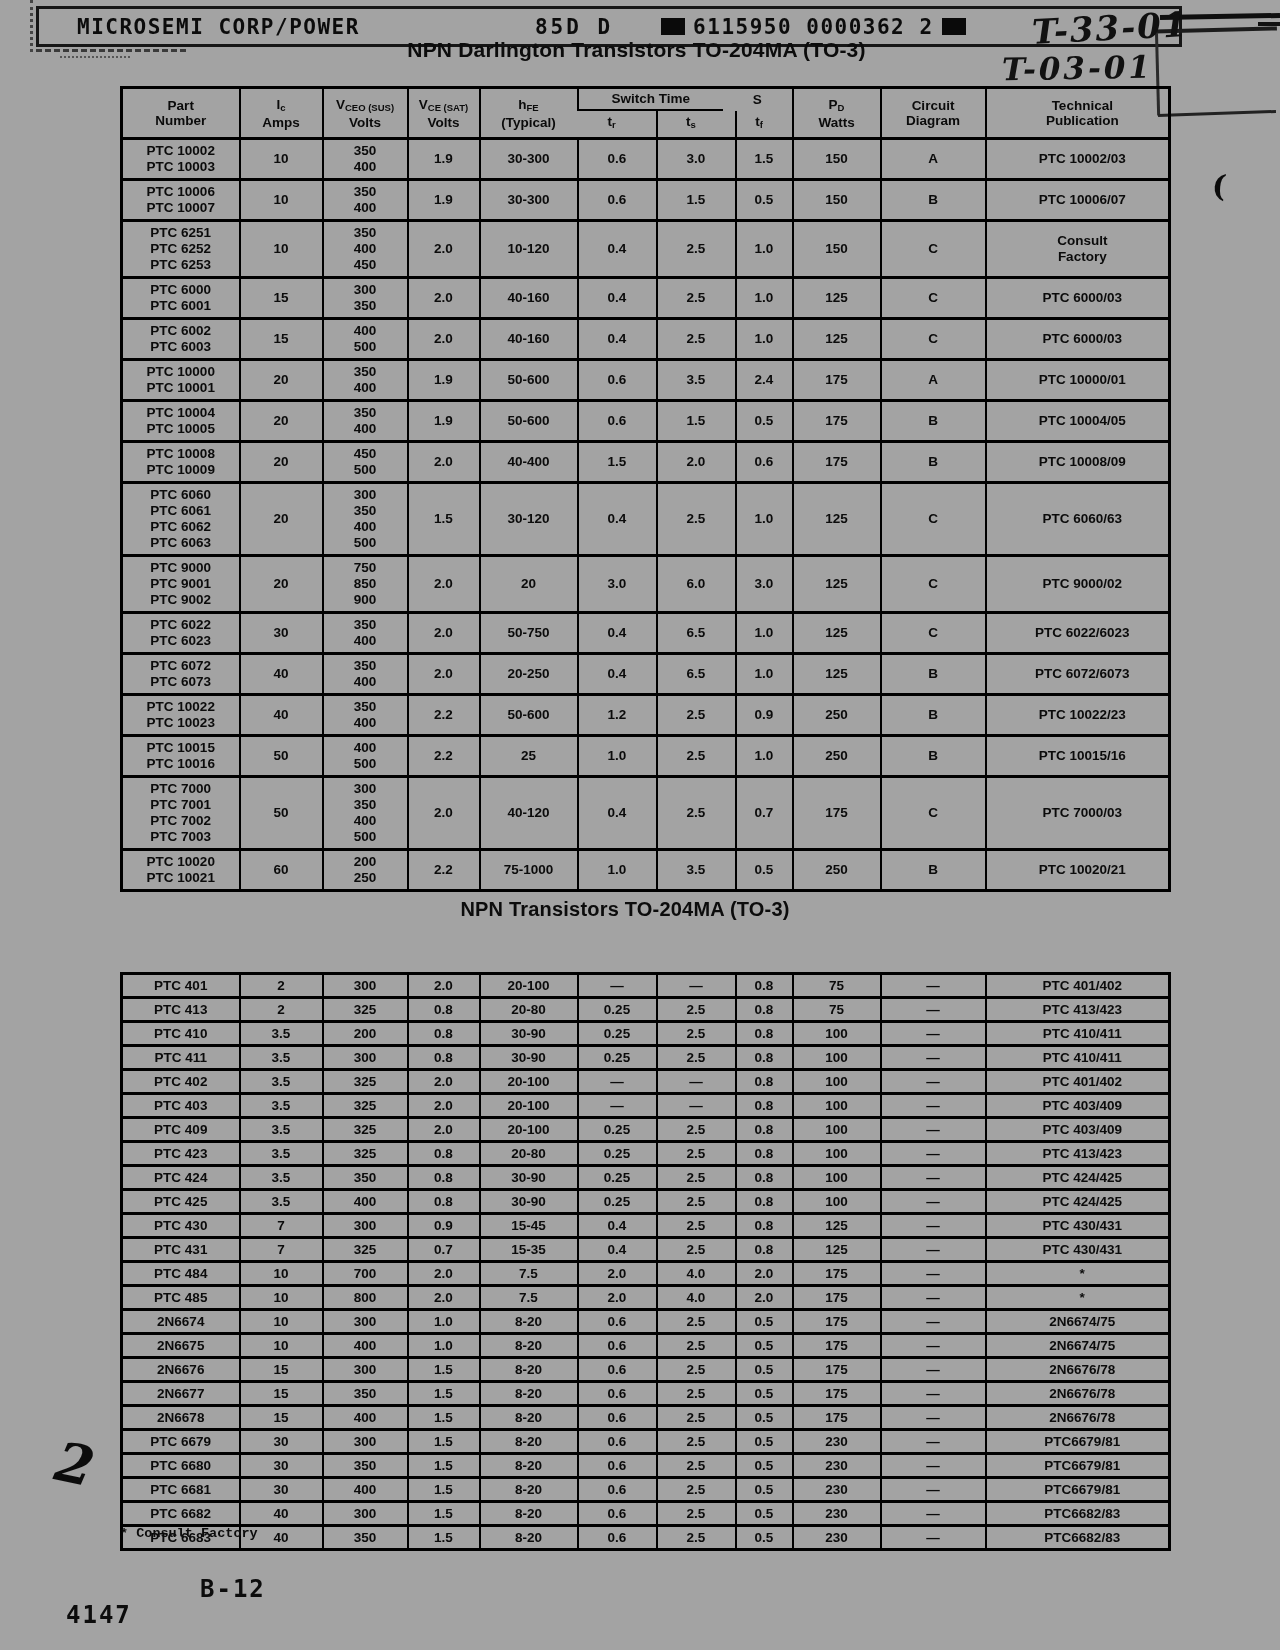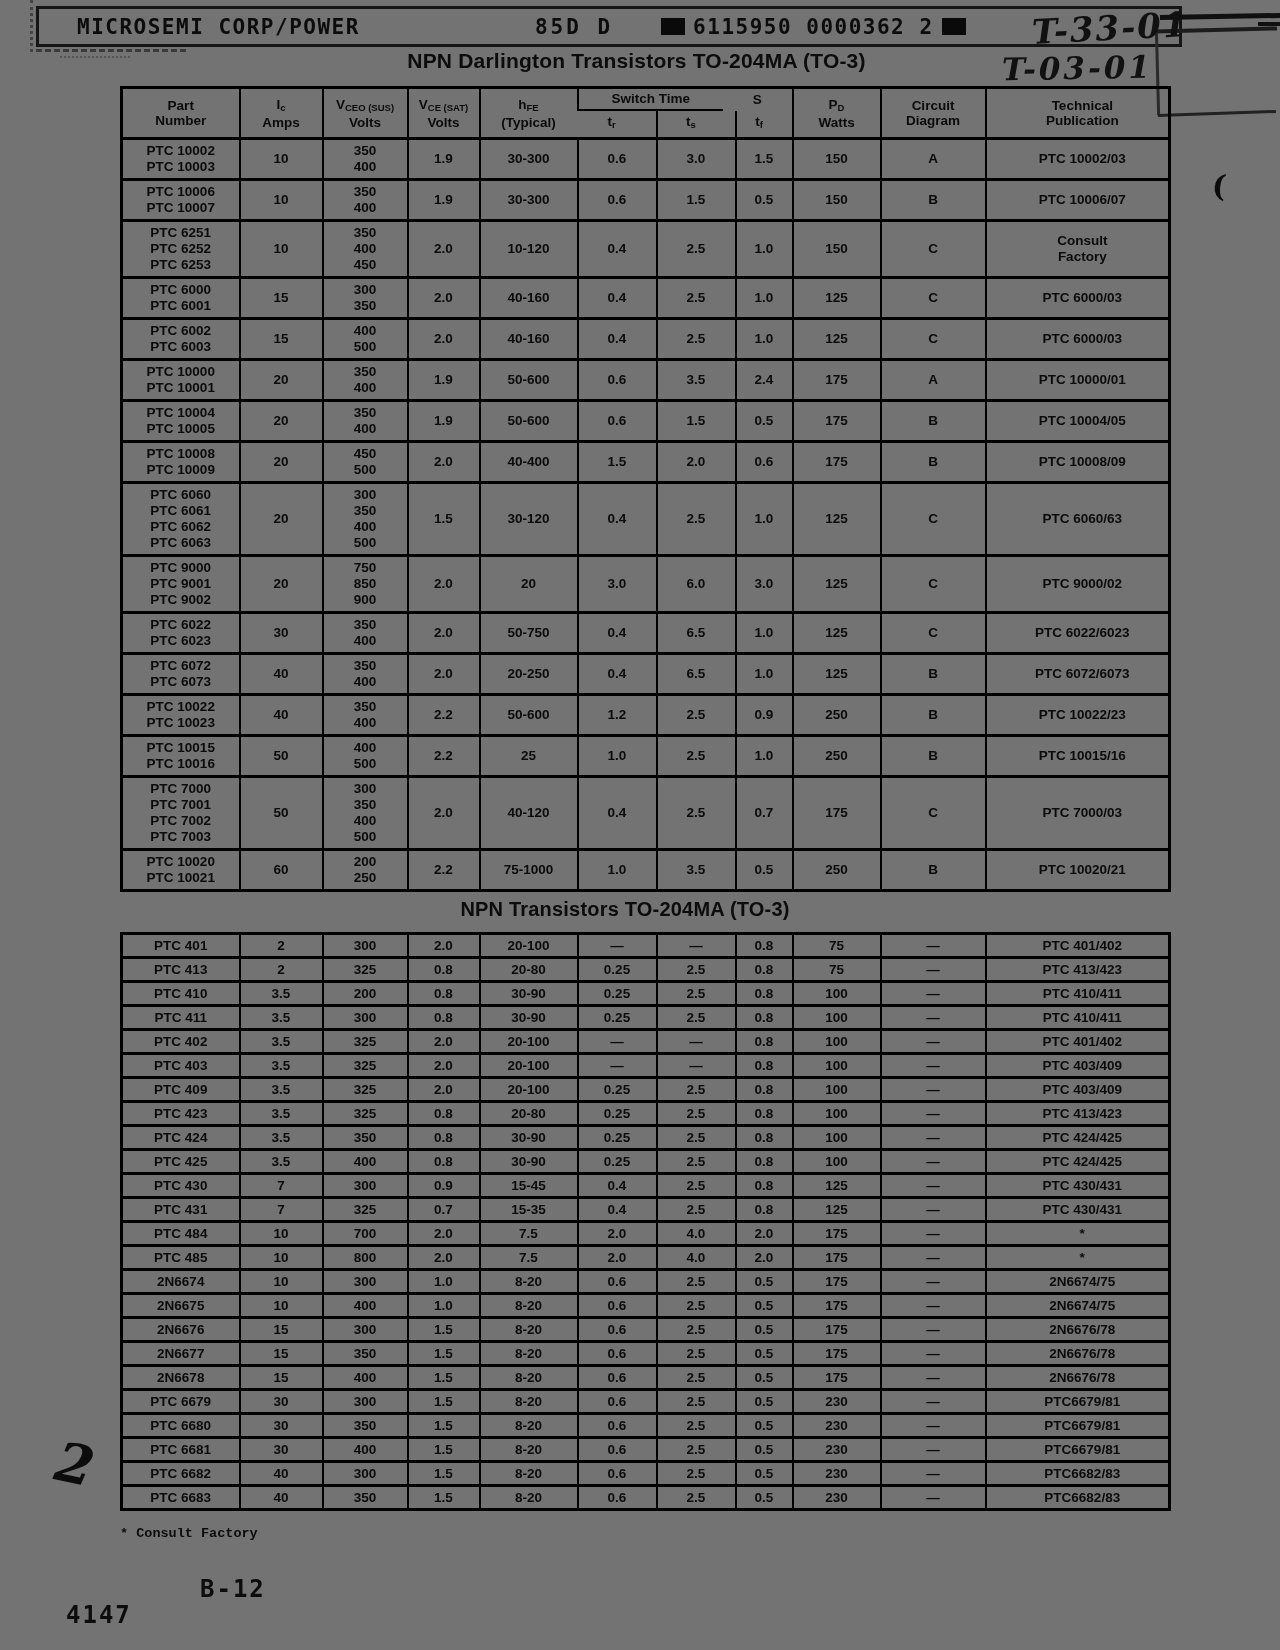--- a/index.html
+++ b/index.html
@@ -1,19 +1,19 @@
 <!DOCTYPE html>
 <html><head>
 <meta charset="utf-8">
 <style>
   * { margin:0; padding:0; box-sizing:border-box; }
   html,body { background:#e8e8e4; }
   #page {
     position:relative; width:1280px; height:1650px;
-    background:#737373; overflow:hidden;
+    background:#a3a3a3; overflow:hidden;
     font-family:"Liberation Sans", sans-serif; color:#0c0c0c;
   }
 
   
   .header-box {
     position:absolute; left:36px; top:6px; width:1146px; height:41px;
     border:3px solid #161616;
     display:flex; align-items:center;
     font-family:"DejaVu Sans Mono", monospace;
     font-weight:bold; font-size:21px; letter-spacing:1.5px;
@@ -58,31 +58,31 @@
     position:absolute; left:1212px; top:168px;
     font-family:"DejaVu Serif", serif; font-weight:bold; font-size:30px;
     transform:rotate(6deg);
   }
 
   
   .page-title {
     position:absolute; left:0; width:1250px; text-align:center;
     font-weight:bold; font-size:21px; letter-spacing:0.2px;
   }
-  .title1 { top:49px;padding-left:23px; }
+  .title1 { top:38px;padding-left:23px; }
   .title2 { top:898px; font-size:20px; }
 
   
   table.spec {
     position:absolute; left:120px; width:1048px;
     border-collapse:collapse; table-layout:fixed;
     border:3px solid #000;
   }
   #darlington-table { top:86px; }
-  #npn-table { top:932px; }
+  #npn-table { top:972px; }
 
   table.spec th, table.spec td {
     border-left:2px solid #000;
     font-weight:bold; text-align:center; vertical-align:middle;
     font-size:13.5px; color:#0b0b0b;
   }
   table.spec th:first-child, table.spec td:first-child { border-left:none; }
 
   thead th { border-bottom:3px solid #000; font-size:13px; line-height:15px; padding:4px 2px; }
   thead .group-th { border-bottom:none; vertical-align:bottom; padding:2px 0 0 0; }

